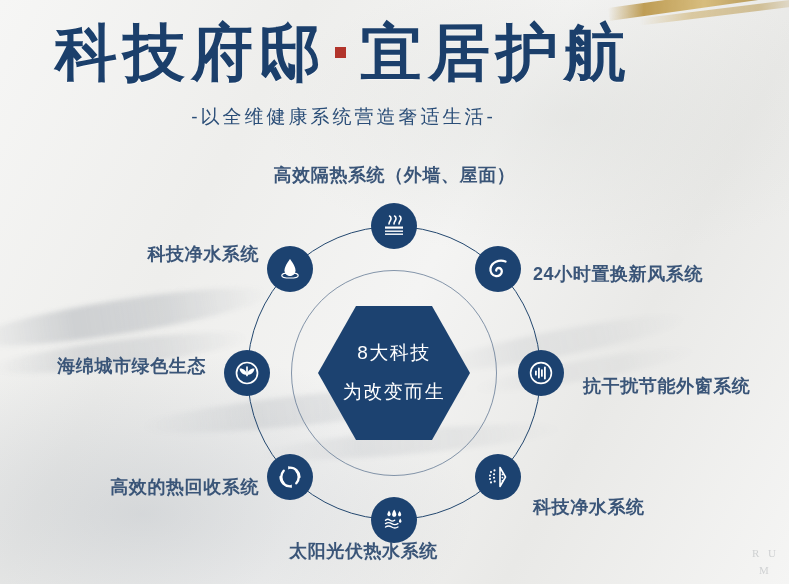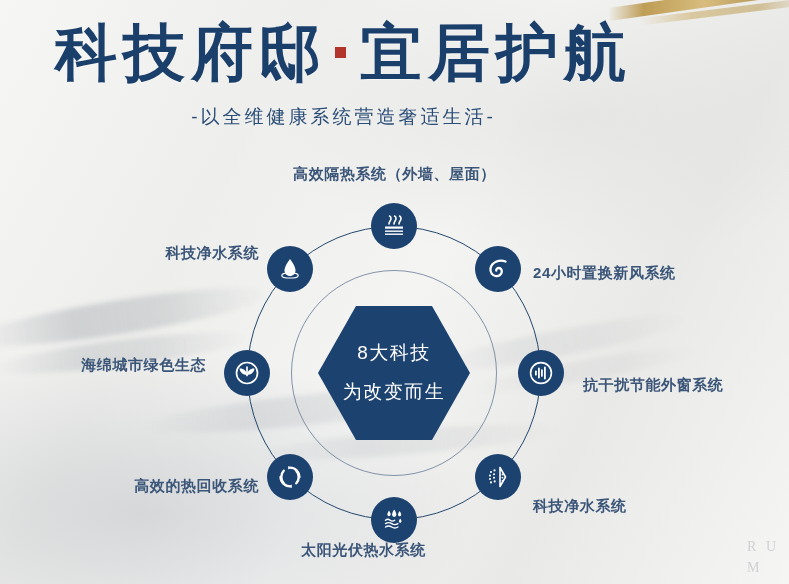--- a/index.html
+++ b/index.html
@@ -110,40 +110,40 @@
     border-radius:50%;
     background:#1c4270;
     display:flex; align-items:center; justify-content:center;
     transform:translate(-50%,-50%);
   }
   .node svg { display:block; }
 
   
   .label {
     position:absolute;
-    font-size:15px;
+    font-size:18px;
     color:#3a5578;
     font-weight:700;
     letter-spacing:.6px;
     white-space:nowrap;
     line-height:1;
   }
   .label.r { text-align:left;margin-top:20px; }
   .label.l { text-align:left; }
   .label.c { text-align:center; }
 
   
   #watermark {
     position:absolute;
     right:10px; bottom:6px;
-    font-size:14px;
+    font-size:11px;
     letter-spacing:3px;
     color:rgba(140,145,152,0.35);
     line-height:1.5;
-    text-align:left;
+    text-align:center;
     font-family:"Liberation Serif","DejaVu Serif",serif;
   }
 </style>
 </head>
 <body>
 
 <div id="stage">
 
   <div class="bg-layer">
     <div class="gold-stroke" style="left:608px; top:-6px; width:200px; height:13px; transform:rotate(-8deg);"></div>

